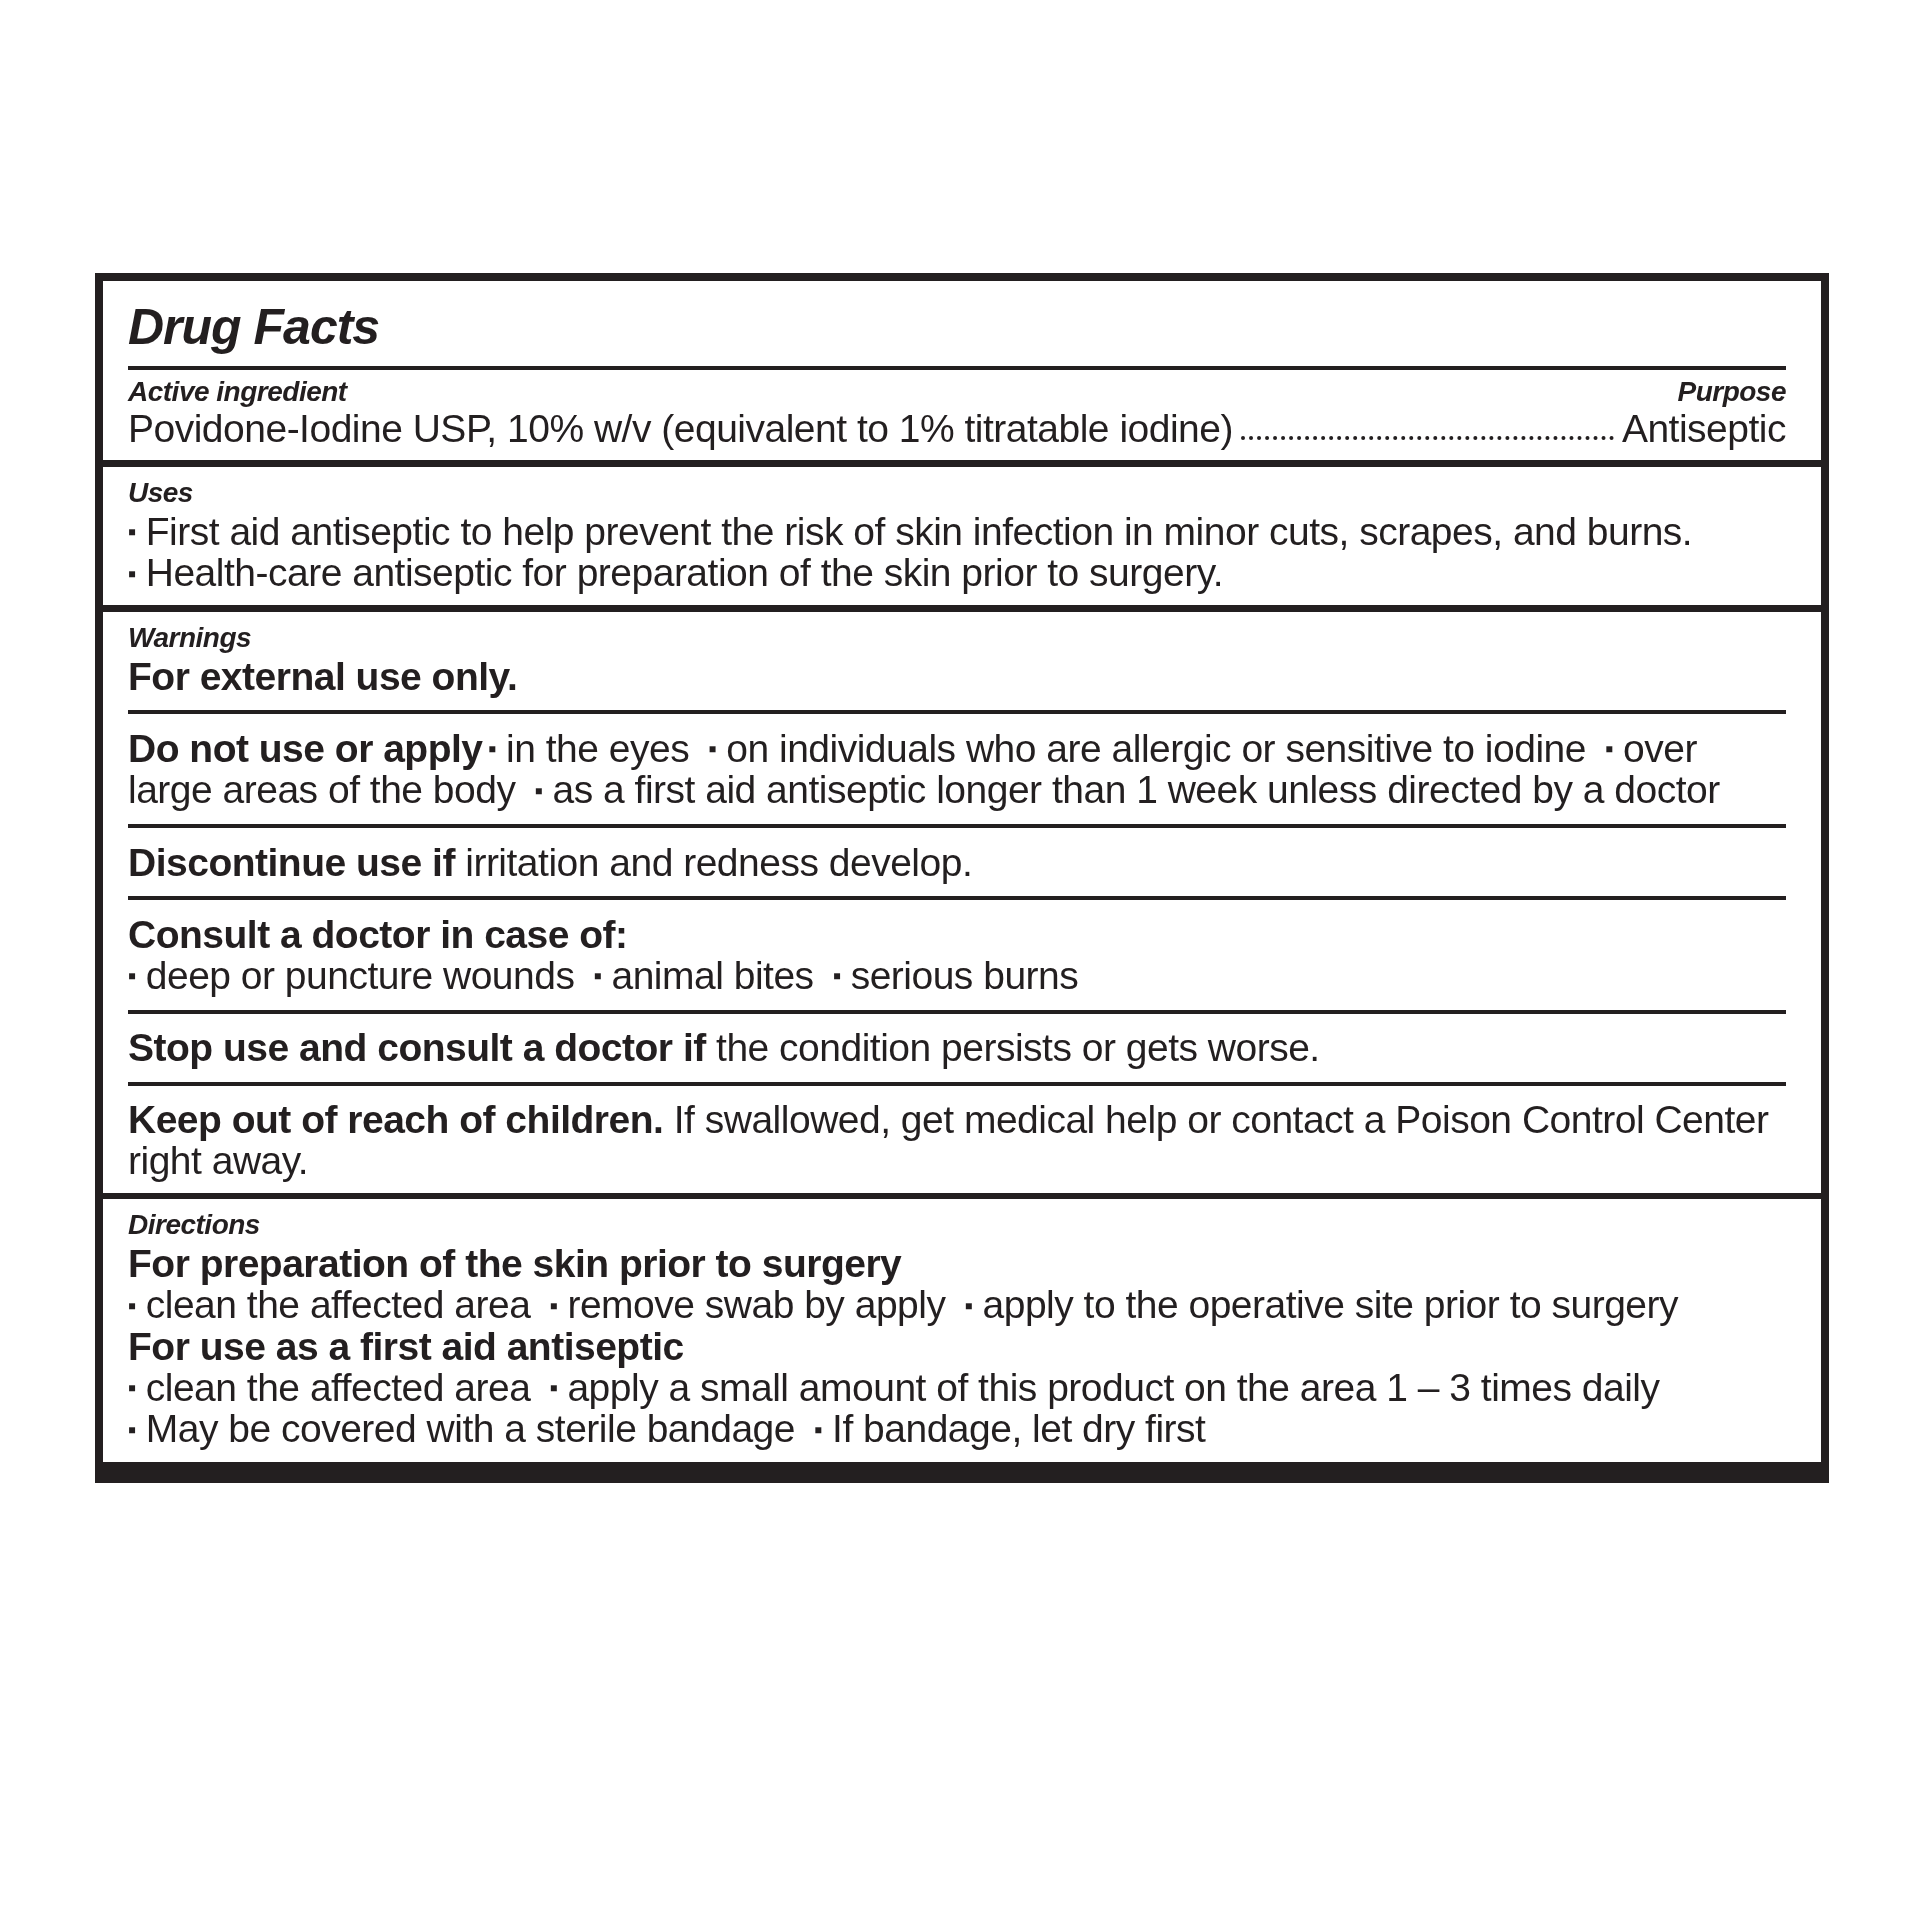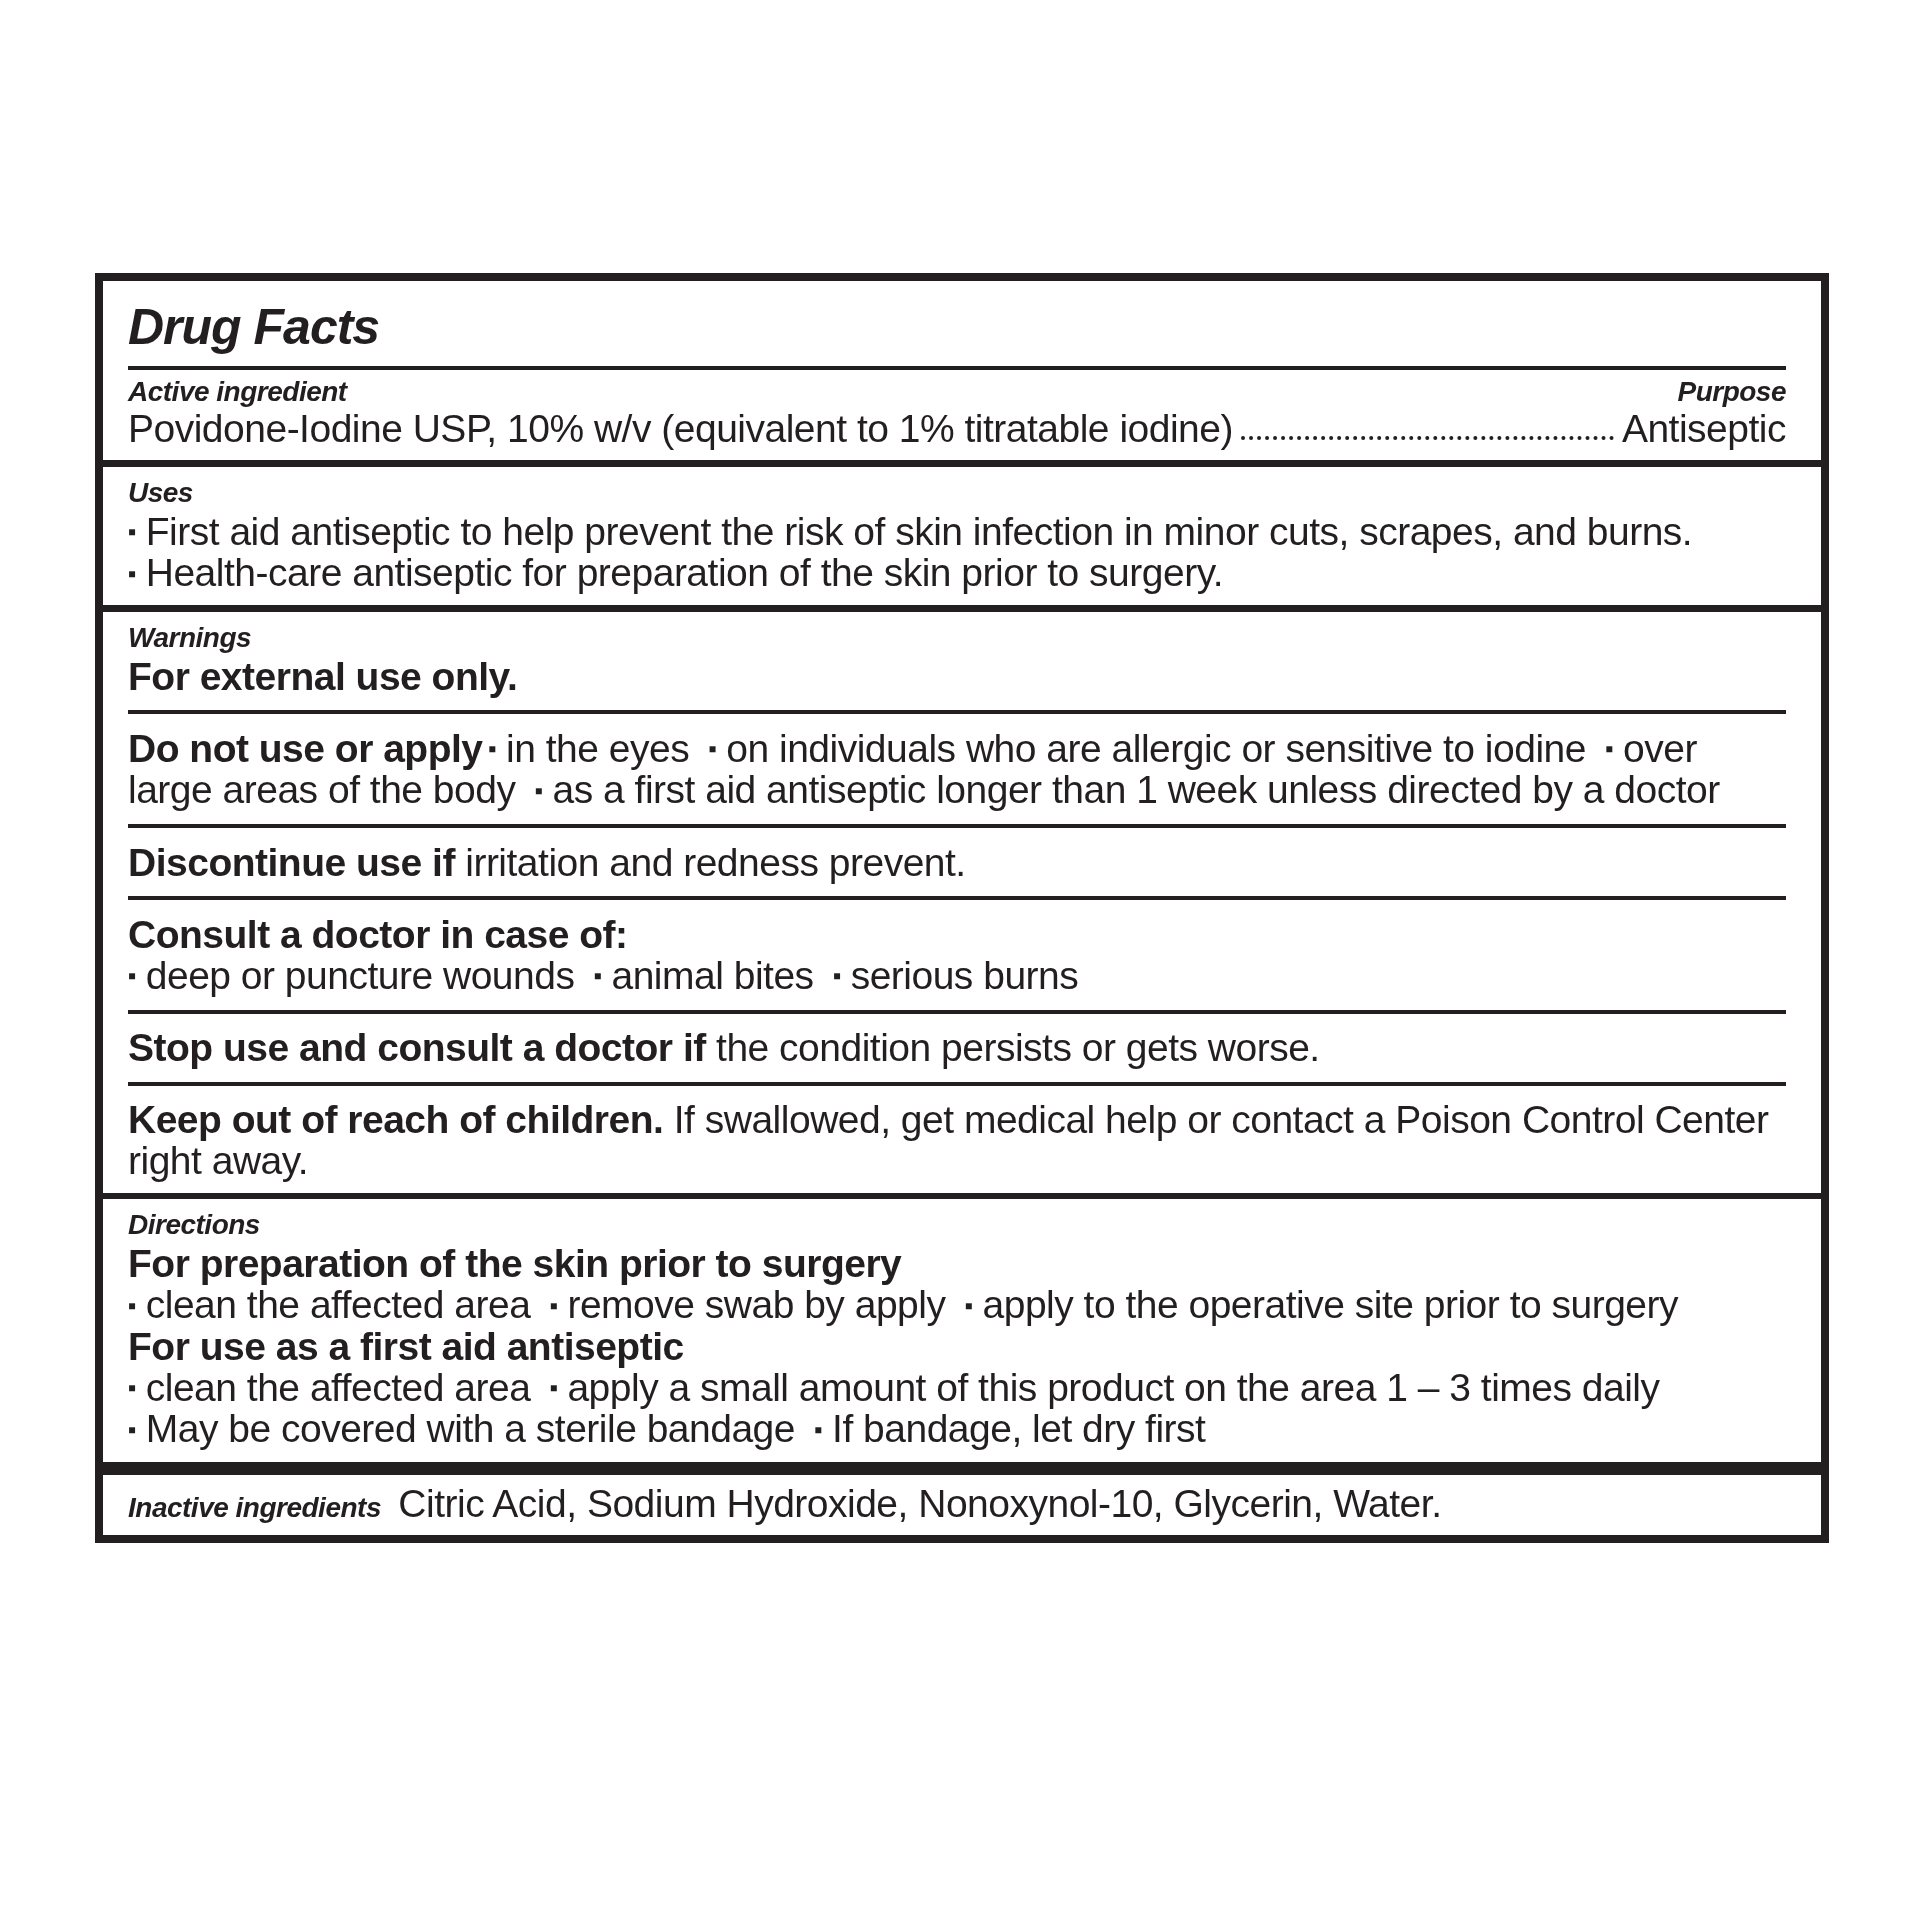--- a/index.html
+++ b/index.html
@@ -81,21 +81,21 @@
   </div>
 
   <div class="sep"></div>
 
   <div class="sec">
     <div class="h2 h2-line">Warnings</div>
     <p class="body bold">For external use only.</p>
     <div class="rule"></div>
     <p class="body"><b>Do not use or apply</b><span class="inline-list after-lead"><span class="bi"><span class="bullet">▪</span><span>in the eyes</span></span><span class="bi"><span class="bullet">▪</span><span>on individuals who are allergic or sensitive to iodine</span></span><span class="bi"><span class="bullet">▪</span><span>over large areas of the body</span></span><span class="bi"><span class="bullet">▪</span><span>as a first aid antiseptic longer than 1 week unless directed by a doctor</span></span></span></p>
     <div class="rule"></div>
-    <p class="body"><b>Discontinue use if</b> <span>irritation and redness prevent.</span></p>
+    <p class="body"><b>Discontinue use if</b> <span>irritation and redness develop.</span></p>
     <div class="rule"></div>
     <p class="body bold">Consult a doctor in case of:</p>
     <div class="body inline-list"><span class="bi"><span class="bullet">▪</span><span>deep or puncture wounds</span></span><span class="bi"><span class="bullet">▪</span><span>animal bites</span></span><span class="bi"><span class="bullet">▪</span><span>serious burns</span></span></div>
     <div class="rule"></div>
     <p class="body"><b>Stop use and consult a doctor if</b> <span>the condition persists or gets worse.</span></p>
     <div class="rule"></div>
     <p class="body"><b>Keep out of reach of children.</b> <span>If swallowed, get medical help or contact a Poison Control Center right away.</span></p>
   </div>
 
   <div class="sep"></div>
@@ -107,18 +107,15 @@
     <p class="body bold">For use as a first aid antiseptic</p>
     <div class="body inline-list"><span class="bi"><span class="bullet">▪</span><span>clean the affected area</span></span><span class="bi"><span class="bullet">▪</span><span>apply a small amount of this product on the area 1 – 3 times daily</span></span></div>
     <div class="body inline-list"><span class="bi"><span class="bullet">▪</span><span>May be covered with a sterile bandage</span></span><span class="bi"><span class="bullet">▪</span><span>If bandage, let dry first</span></span></div>
   </div>
 
   <div class="sep"></div>
 
 
   <div class="sep"></div>
 
-  <div class="sec inactive-row">
-    <span class="h2">Inactive ingredients</span><span class="body">Citric Acid, Sodium Hydroxide, Nonoxynol-10, Glycerin, Water.</span>
-  </div>
 
 </div>
 
 
 </body></html>

